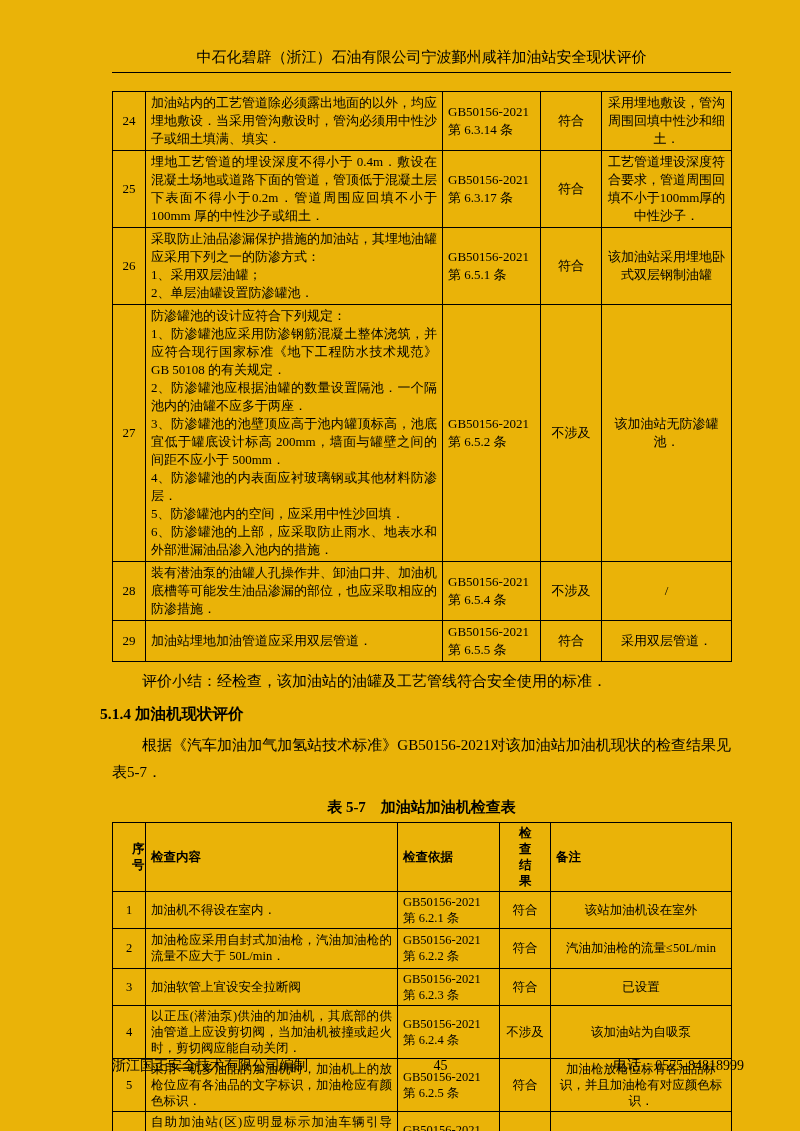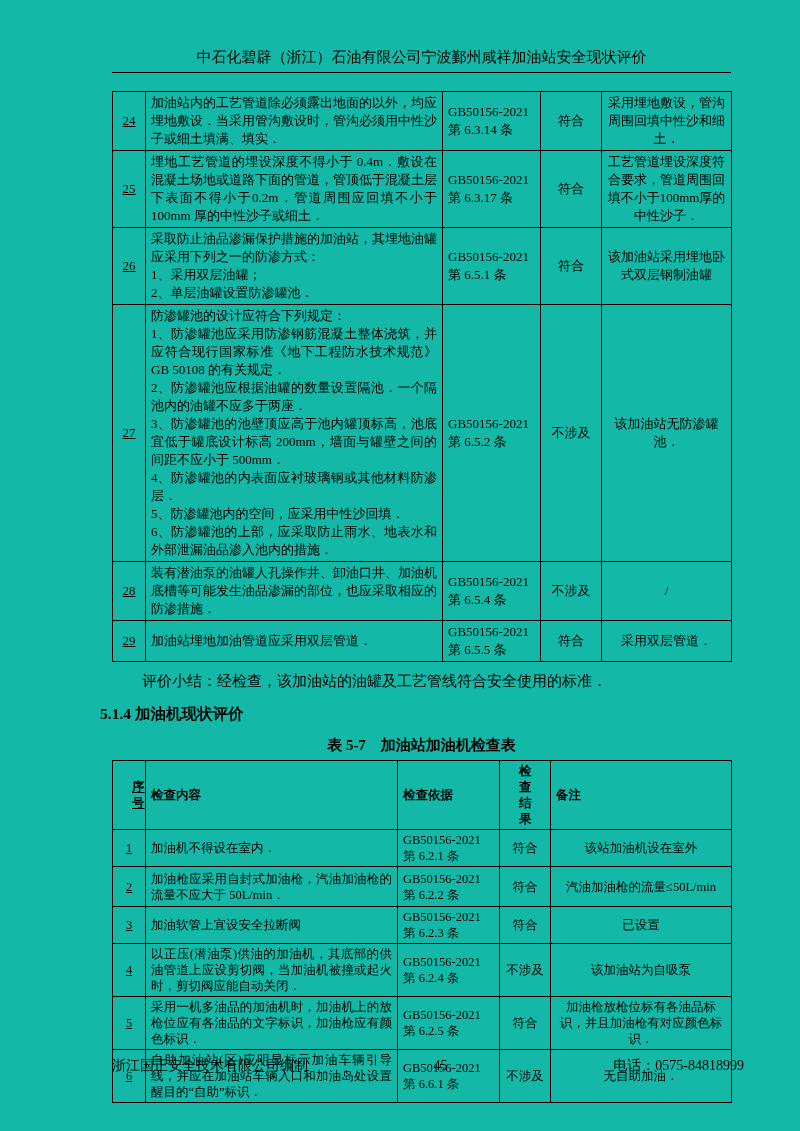--- a/index.html
+++ b/index.html
@@ -1,31 +1,31 @@
 <!DOCTYPE html>
 <html><head>
 <meta charset="utf-8">
 <style>
   * { margin: 0; padding: 0; box-sizing: border-box; }
   html, body { background: #888; }
   .page {
     width: 800px; height: 1131px; margin: 0 auto;
-    background: #14b8a6; color: #000;
+    background: #eab308; color: #000;
     font-family: "Liberation Serif", "DejaVu Serif", serif;
     position: relative;
     padding: 48px 69px 0 100px;
   }
   .doc-title { text-align: center; font-size: 15px; margin-left: 12px; white-space: nowrap; }
   .header-rule { border-bottom: 1.5px solid #000; margin: 5px 0 0 12px; }
 
   table.tbl { border-collapse: collapse; width: 619px; margin-left: 12px; table-layout: fixed; }
   .tbl td, .tbl th { border: 1px solid #000; vertical-align: middle; padding: 2px 5px; }
   .tbl { font-size: 13px; line-height: 18px; }
   .tbl2 { font-size: 12.5px; line-height: 16px; }
-  .c-no { text-align: center; padding: 2px 1px; text-decoration: underline; }
+  .c-no { text-align: center; padding: 2px 1px; }
   .c-content { text-align: justify; white-space: pre-line; }
   .c-basis { text-align: left; white-space: pre-line; }
   .c-result { text-align: center; padding: 2px 2px; }
   .c-note { text-align: center; white-space: pre-line; }
   .c-note.center { text-align: center; }
   th.c-no, th.c-result { white-space: pre-line; text-align: center; padding: 2px 19px; }
   th { font-weight: bold; text-align: left; }
 
   .tbl1 { margin-top: 18px; }
   .tbl1 tr:nth-child(1) { height: 52px; }
@@ -132,20 +132,21 @@
         <td class="c-result">符合</td>
         <td class="c-note">采用双层管道．</td>
       </tr>
     </tbody>
   </table>
 
   <p class="summary">评价小结：经检查，该加油站的油罐及工艺管线符合安全使用的标准．</p>
 
   <h3 class="section-heading">5.1.4 加油机现状评价</h3>
 
+  <p class="para">根据《汽车加油加气加氢站技术标准》GB50156-2021对该加油站加油机现状的检查结果见表5-7．</p>
 
   <p class="caption">表 5-7　加油站加油机检查表</p>
 
   <table class="tbl tbl2">
     <colgroup>
       <col style="width:33px">
         <col style="width:252px">
         <col style="width:102px">
         <col style="width:51px">
         <col style="width:181px">

